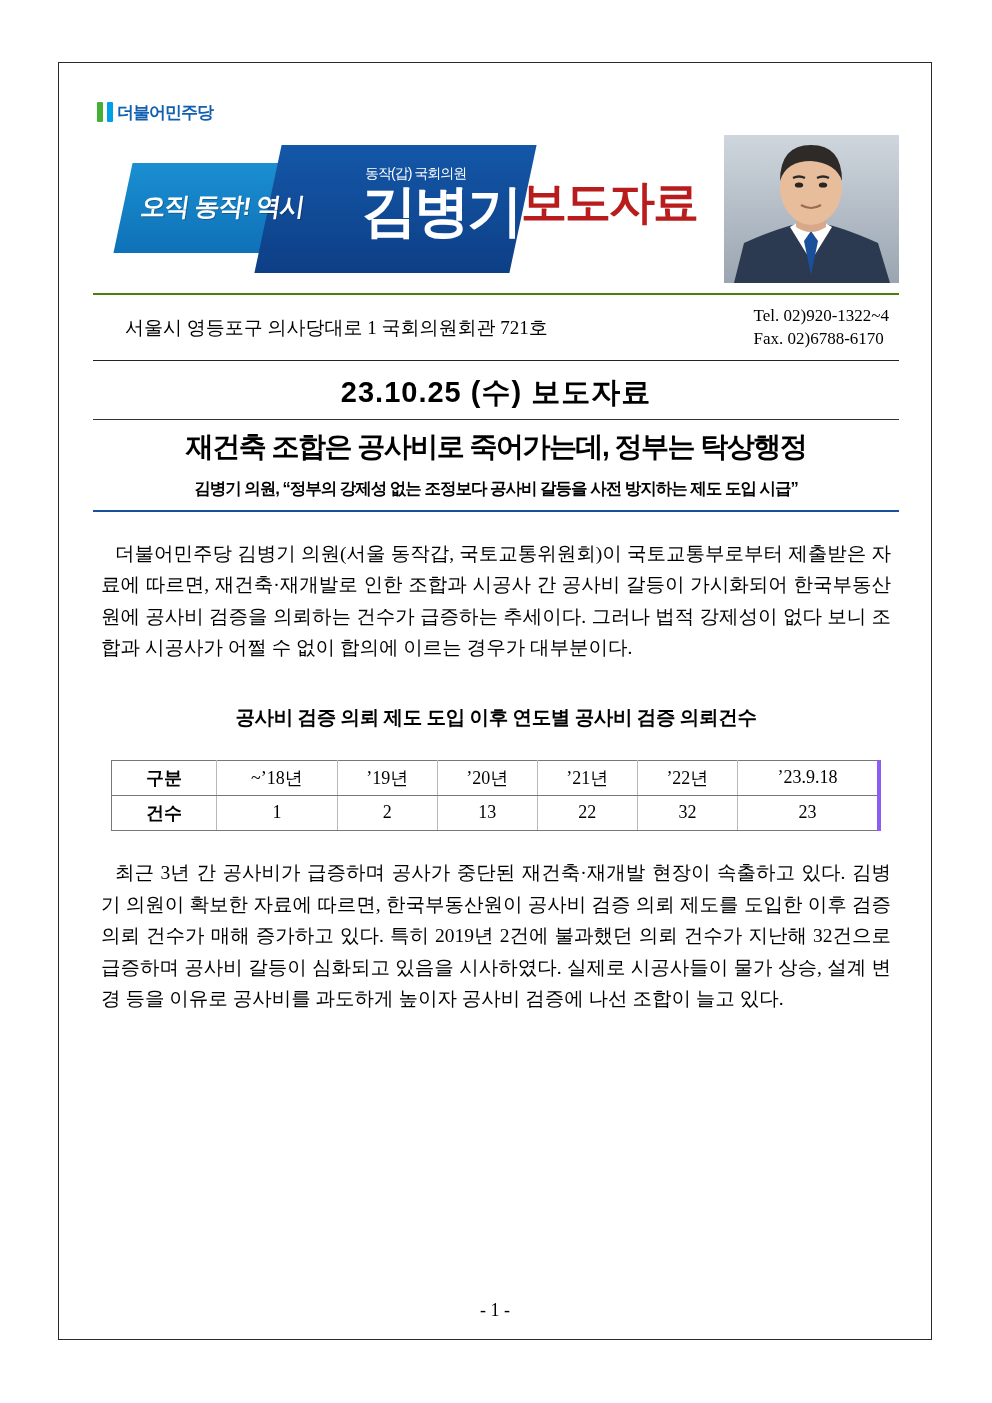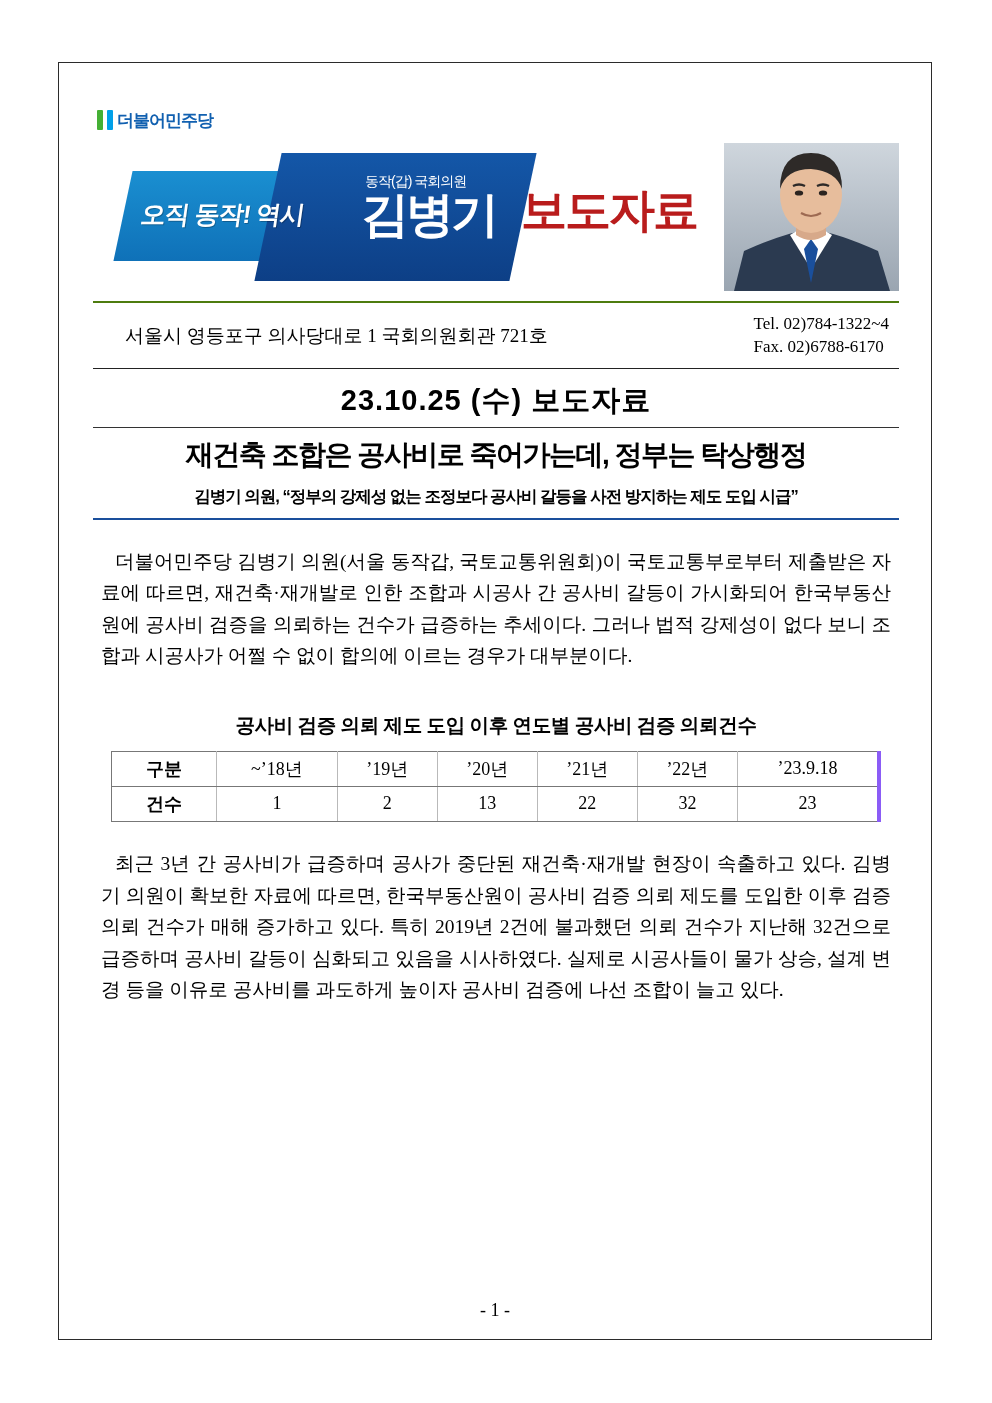--- a/index.html
+++ b/index.html
@@ -20,21 +20,21 @@
     left: 58px;
     top: 62px;
     width: 874px;
     height: 1278px;
     border: 1px solid #2b2b2b;
     box-sizing: border-box;
   }
   .inner {
     position: absolute;
     left: 34px;
-    top: 44px;
+    top: 36px;
     width: 806px;
   }
 
   
   .party-logo {
     display: flex;
     align-items: center;
     gap: 4px;
     height: 26px;
     margin-left: 4px;
@@ -109,21 +109,21 @@
     font-size: 14px;
     color: #ffffff;
     letter-spacing: -1px;
   }
   .banner-txt-name {
     position: absolute;
     left: 268px;
     top: 48px;
     font-family: "Liberation Sans", sans-serif;
     font-weight: bold;
-    font-size: 48px;
+    font-size: 56px;
     color: #ffffff;
     letter-spacing: -3px;
     line-height: 1;
     text-align: right;
   }
   .banner-txt-doc {
     position: absolute;
     left: 428px;
     top: 44px;
     font-family: "Liberation Sans", sans-serif;
@@ -208,21 +208,21 @@
     text-indent: 14px;
   }
   .table-title {
     text-align: center;
     font-size: 19.5px;
     font-weight: bold;
     margin-top: 40px;
     letter-spacing: -0.3px;
   }
   table.data {
-    margin: 12px auto 0 auto;
+    margin: 29px auto 0 auto;
     border-collapse: collapse;
     width: 770px;
     font-size: 18px;
   }
   table.data th, table.data td {
     border-top: 1px solid #777;
     border-bottom: 1px solid #777;
     border-left: 1px solid #b9b9b9;
     border-right: 1px solid #b9b9b9;
     text-align: center;
@@ -299,21 +299,21 @@
           <path d="M93 43 Q99 40 105 43" stroke="#2e2a28" stroke-width="2.4" fill="none"></path>
 
           <path d="M77 70 Q87 76 97 70" stroke="#9d6a52" stroke-width="2.2" fill="none"></path>
         </svg>
       </div>
     </div>
 
     <div class="addr-row">
       <div class="addr-left">서울시 영등포구 의사당대로 1 국회의원회관 721호</div>
       <div class="addr-right">
-        <div>Tel. 02)784-1322~4</div>
+        <div>Tel. 02)920-1322~4</div>
         <div>Fax. 02)6788-6170</div>
       </div>
     </div>
 
     <div class="doc-date">23.10.25 (수) 보도자료</div>
     <hr class="hr-thin">
     <div class="headline">재건축 조합은 공사비로 죽어가는데, 정부는 탁상행정</div>
     <div class="subline">김병기 의원, “정부의 강제성 없는 조정보다 공사비 갈등을 사전 방지하는 제도 도입 시급”</div>
     <hr class="hr-blue">
 

